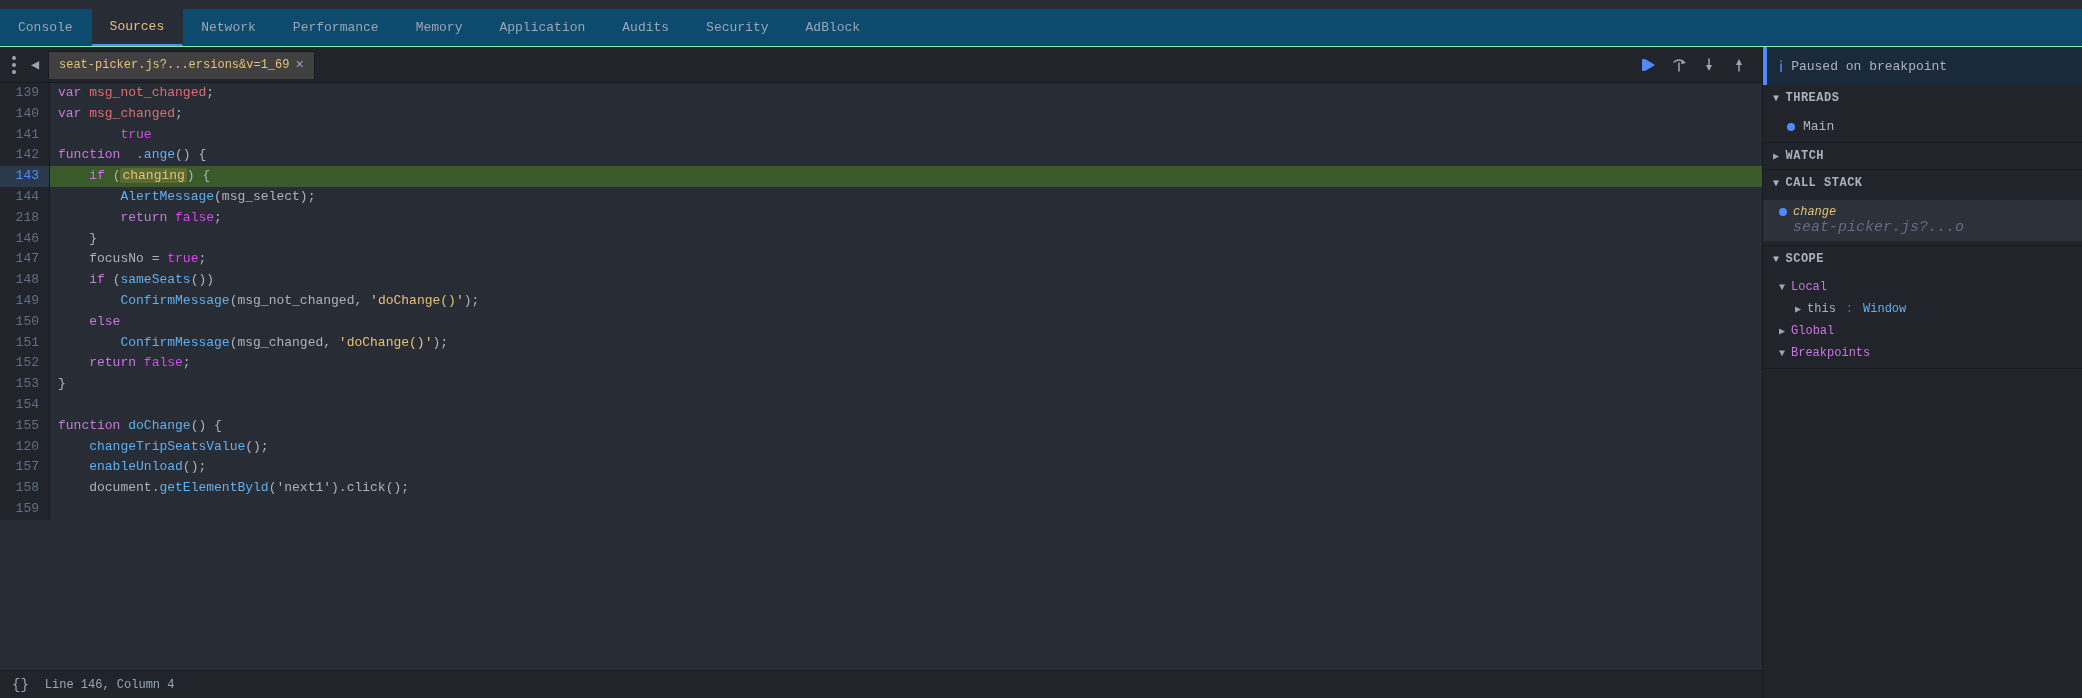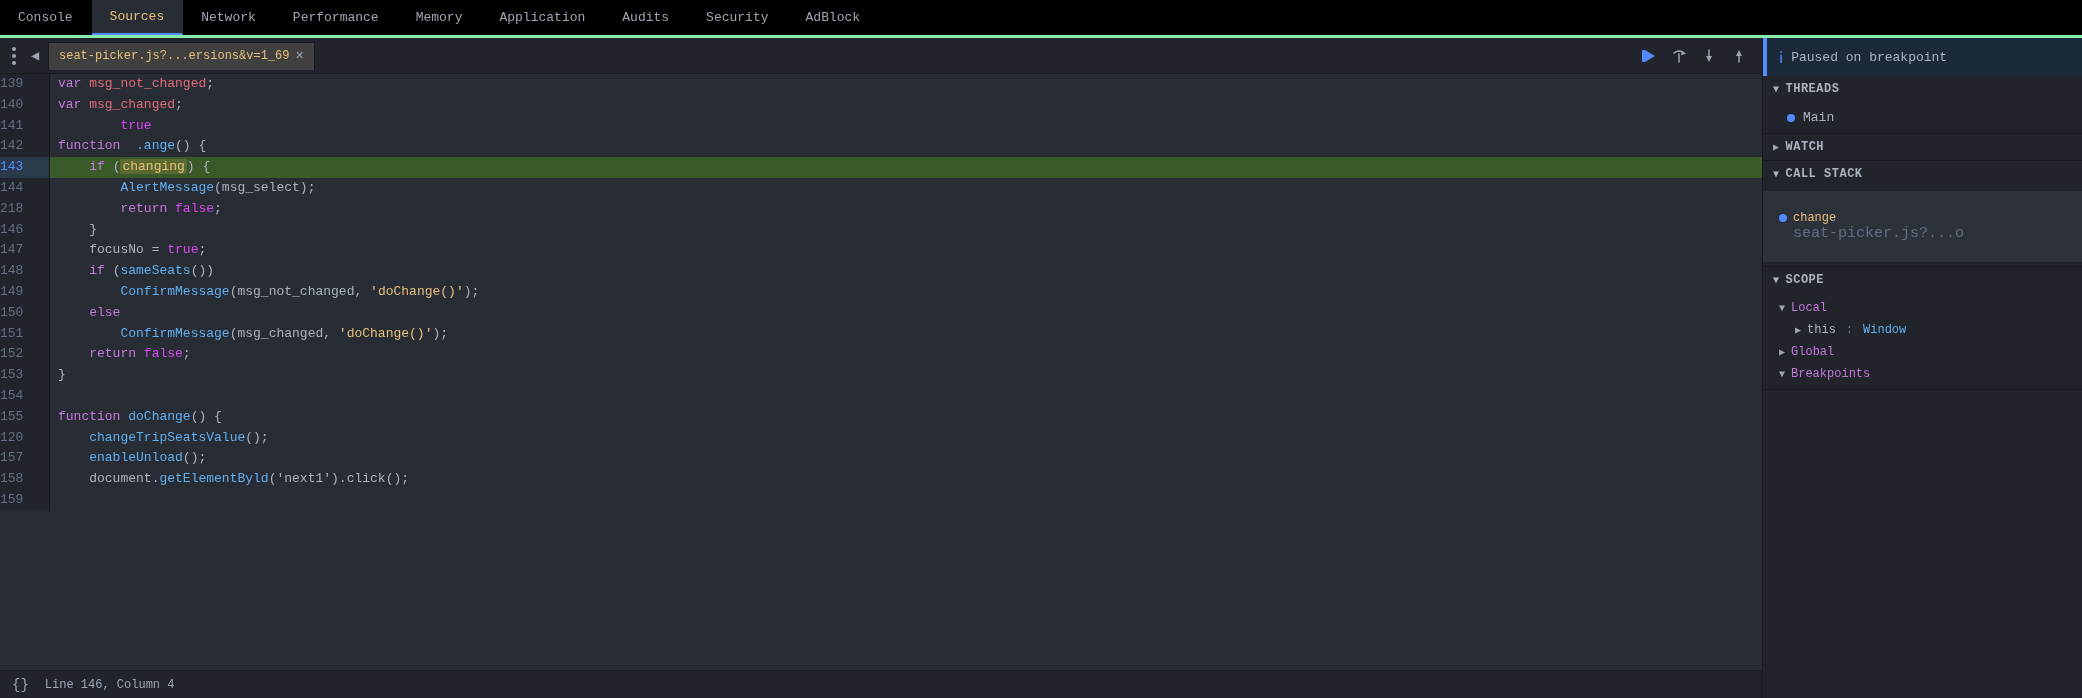--- a/index.html
+++ b/index.html
@@ -11,24 +11,25 @@
       width: 2082px;
       height: 698px;
       overflow: hidden;
       display: flex;
       flex-direction: column;
     }
 
     
     .top-tabs {
       display: flex;
-      background: #000000;
-      border-bottom: 3px solid #86efac;
+      background: #0c4a6e;
+      border-bottom: 1px solid #86efac;
       height: 38px;
       flex-shrink: 0;
+      margin-top: 9px;
     }
     .tab-item {
       padding: 0 18px;
       display: flex;
       align-items: center;
       color: #9da5b4;
       font-size: 13px;
       cursor: pointer;
       border-right: 1px solid transparent;
       white-space: nowrap;
@@ -119,21 +120,21 @@
       display: table-row;
       position: relative;
     }
     .code-line.highlighted { background: #3e4a2e; }
     .code-line.highlighted .line-num { background: #3e4a2e; }
 
     .line-num {
       display: table-cell;
       width: 50px;
       min-width: 50px;
-      text-align: left;
+      text-align: right;
       padding: 0 10px 0 0;
       color: #636d83;
       background: #21252b;
       user-select: none;
       border-right: 1px solid #181a1f;
       vertical-align: top;
       line-height: 1.6;
     }
     .line-content {
       display: table-cell;
@@ -233,23 +234,24 @@
     .thread-dot {
       width: 8px;
       height: 8px;
       background: #528bff;
       border-radius: 50%;
       flex-shrink: 0;
     }
 
     
     .callstack-item {
-      padding: 20px 16px;
+      padding: 5px 16px;
       cursor: pointer;
       font-size: 12px;
+      font-style: italic;
     }
     .callstack-item.active { background: #2c313a; }
     .callstack-fn {
       display: flex;
       align-items: center;
       gap: 6px;
       color: #e5c07b;
     }
     .callstack-fn .cs-dot {
       width: 8px;

